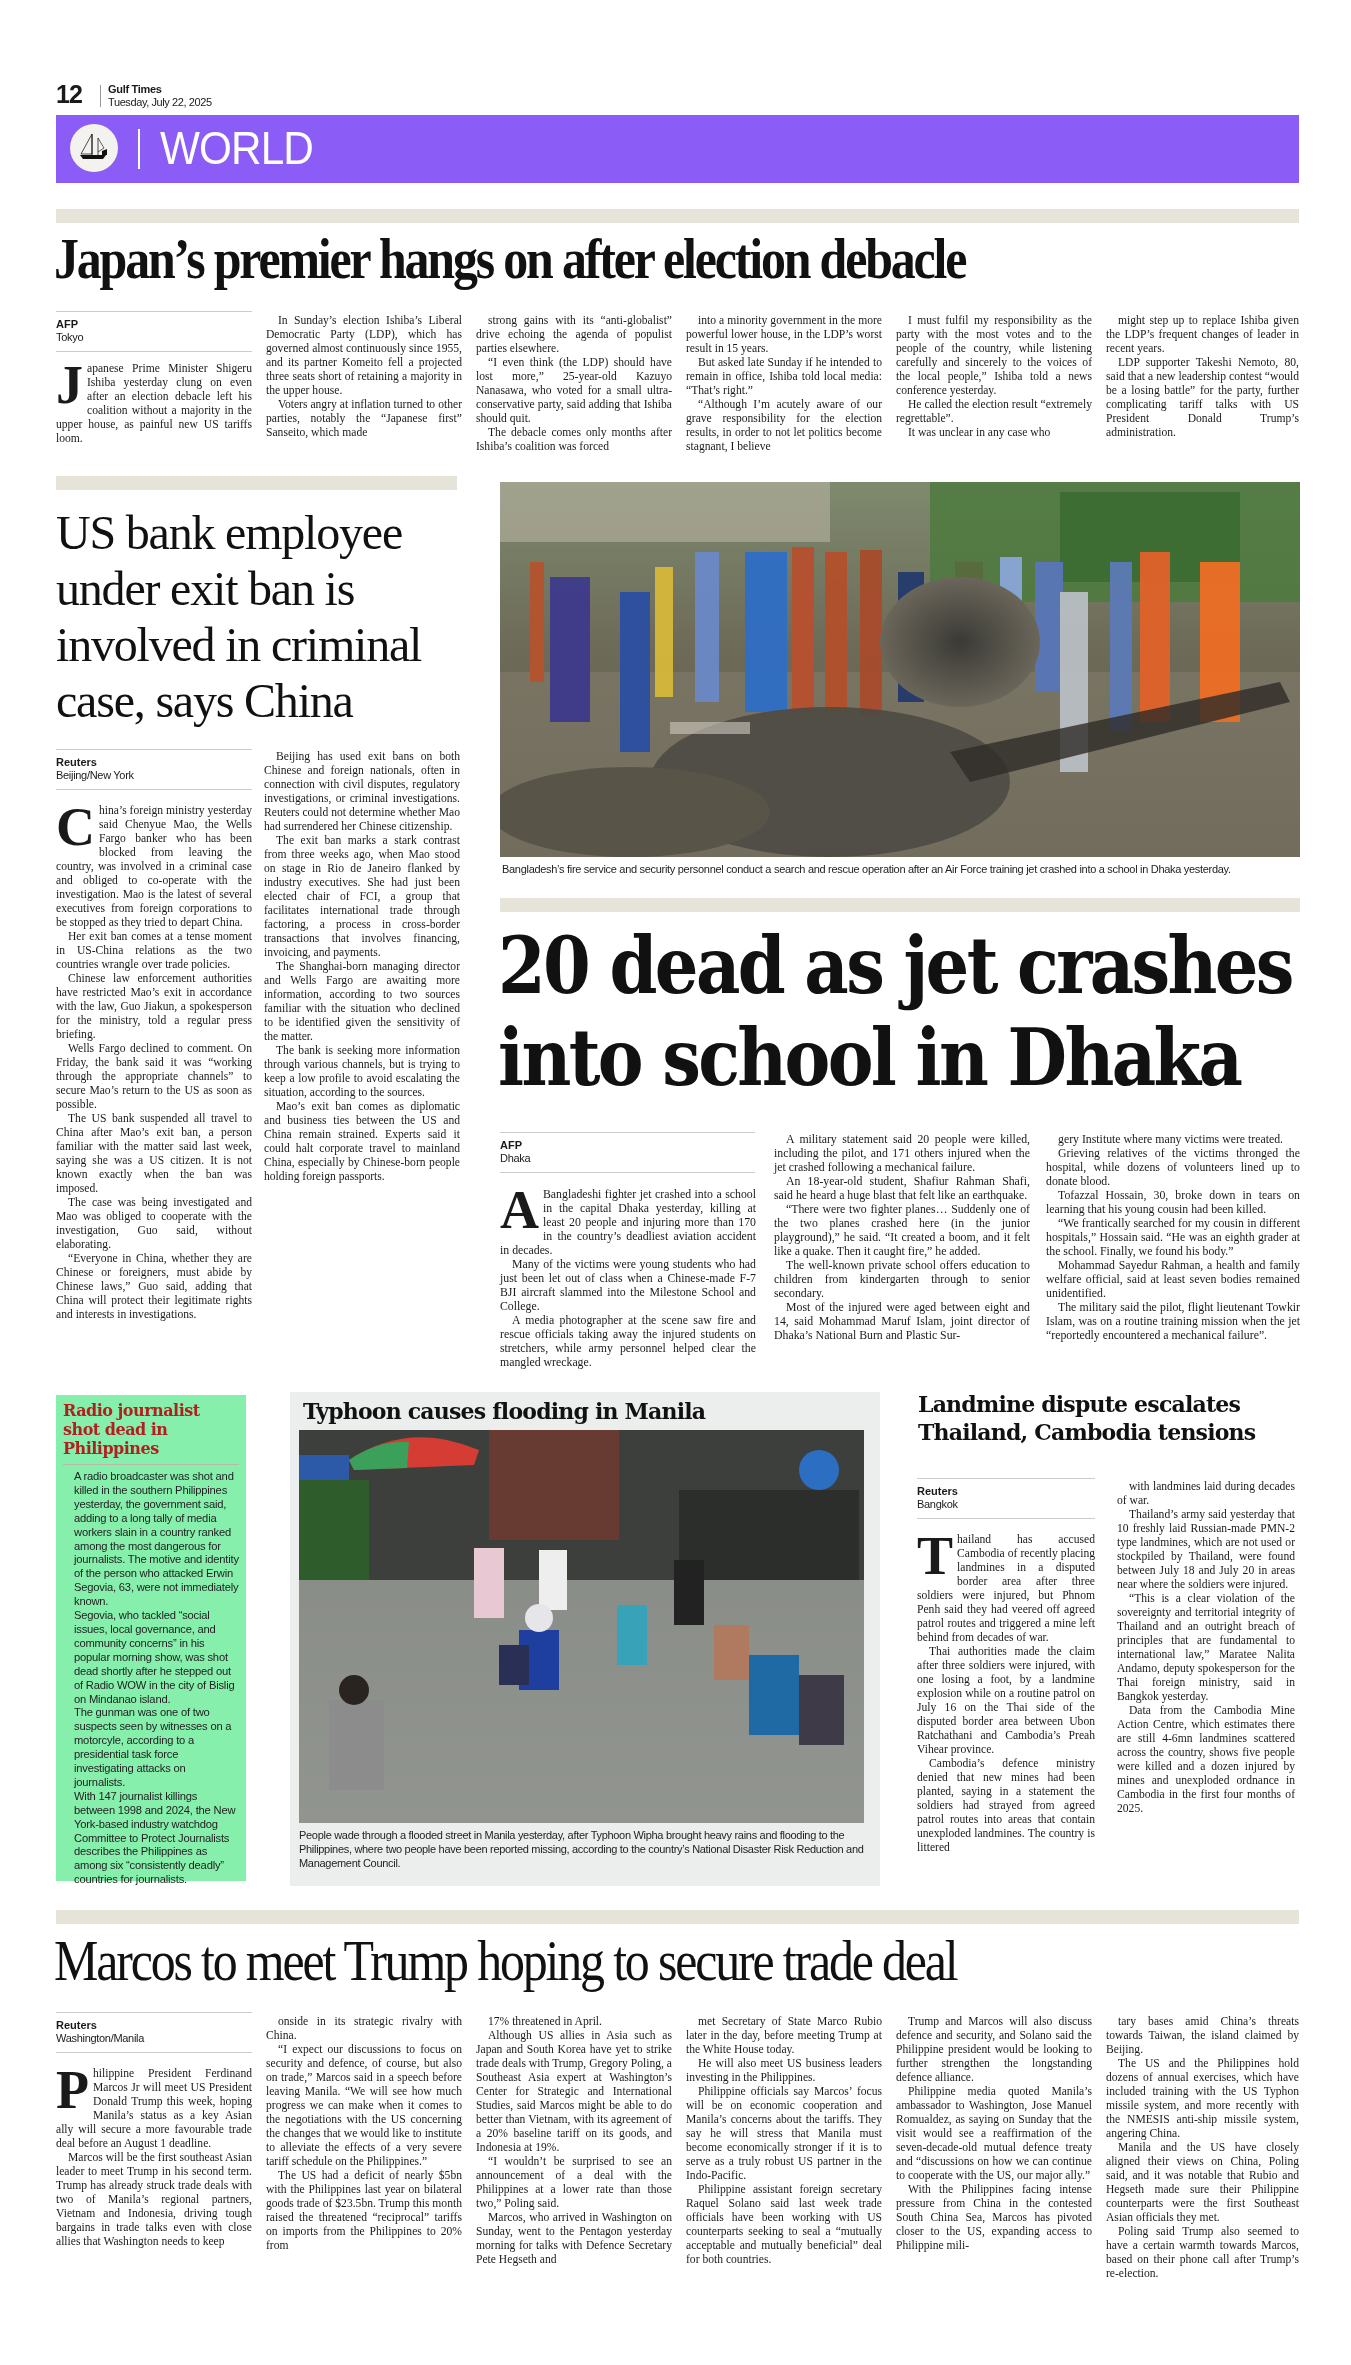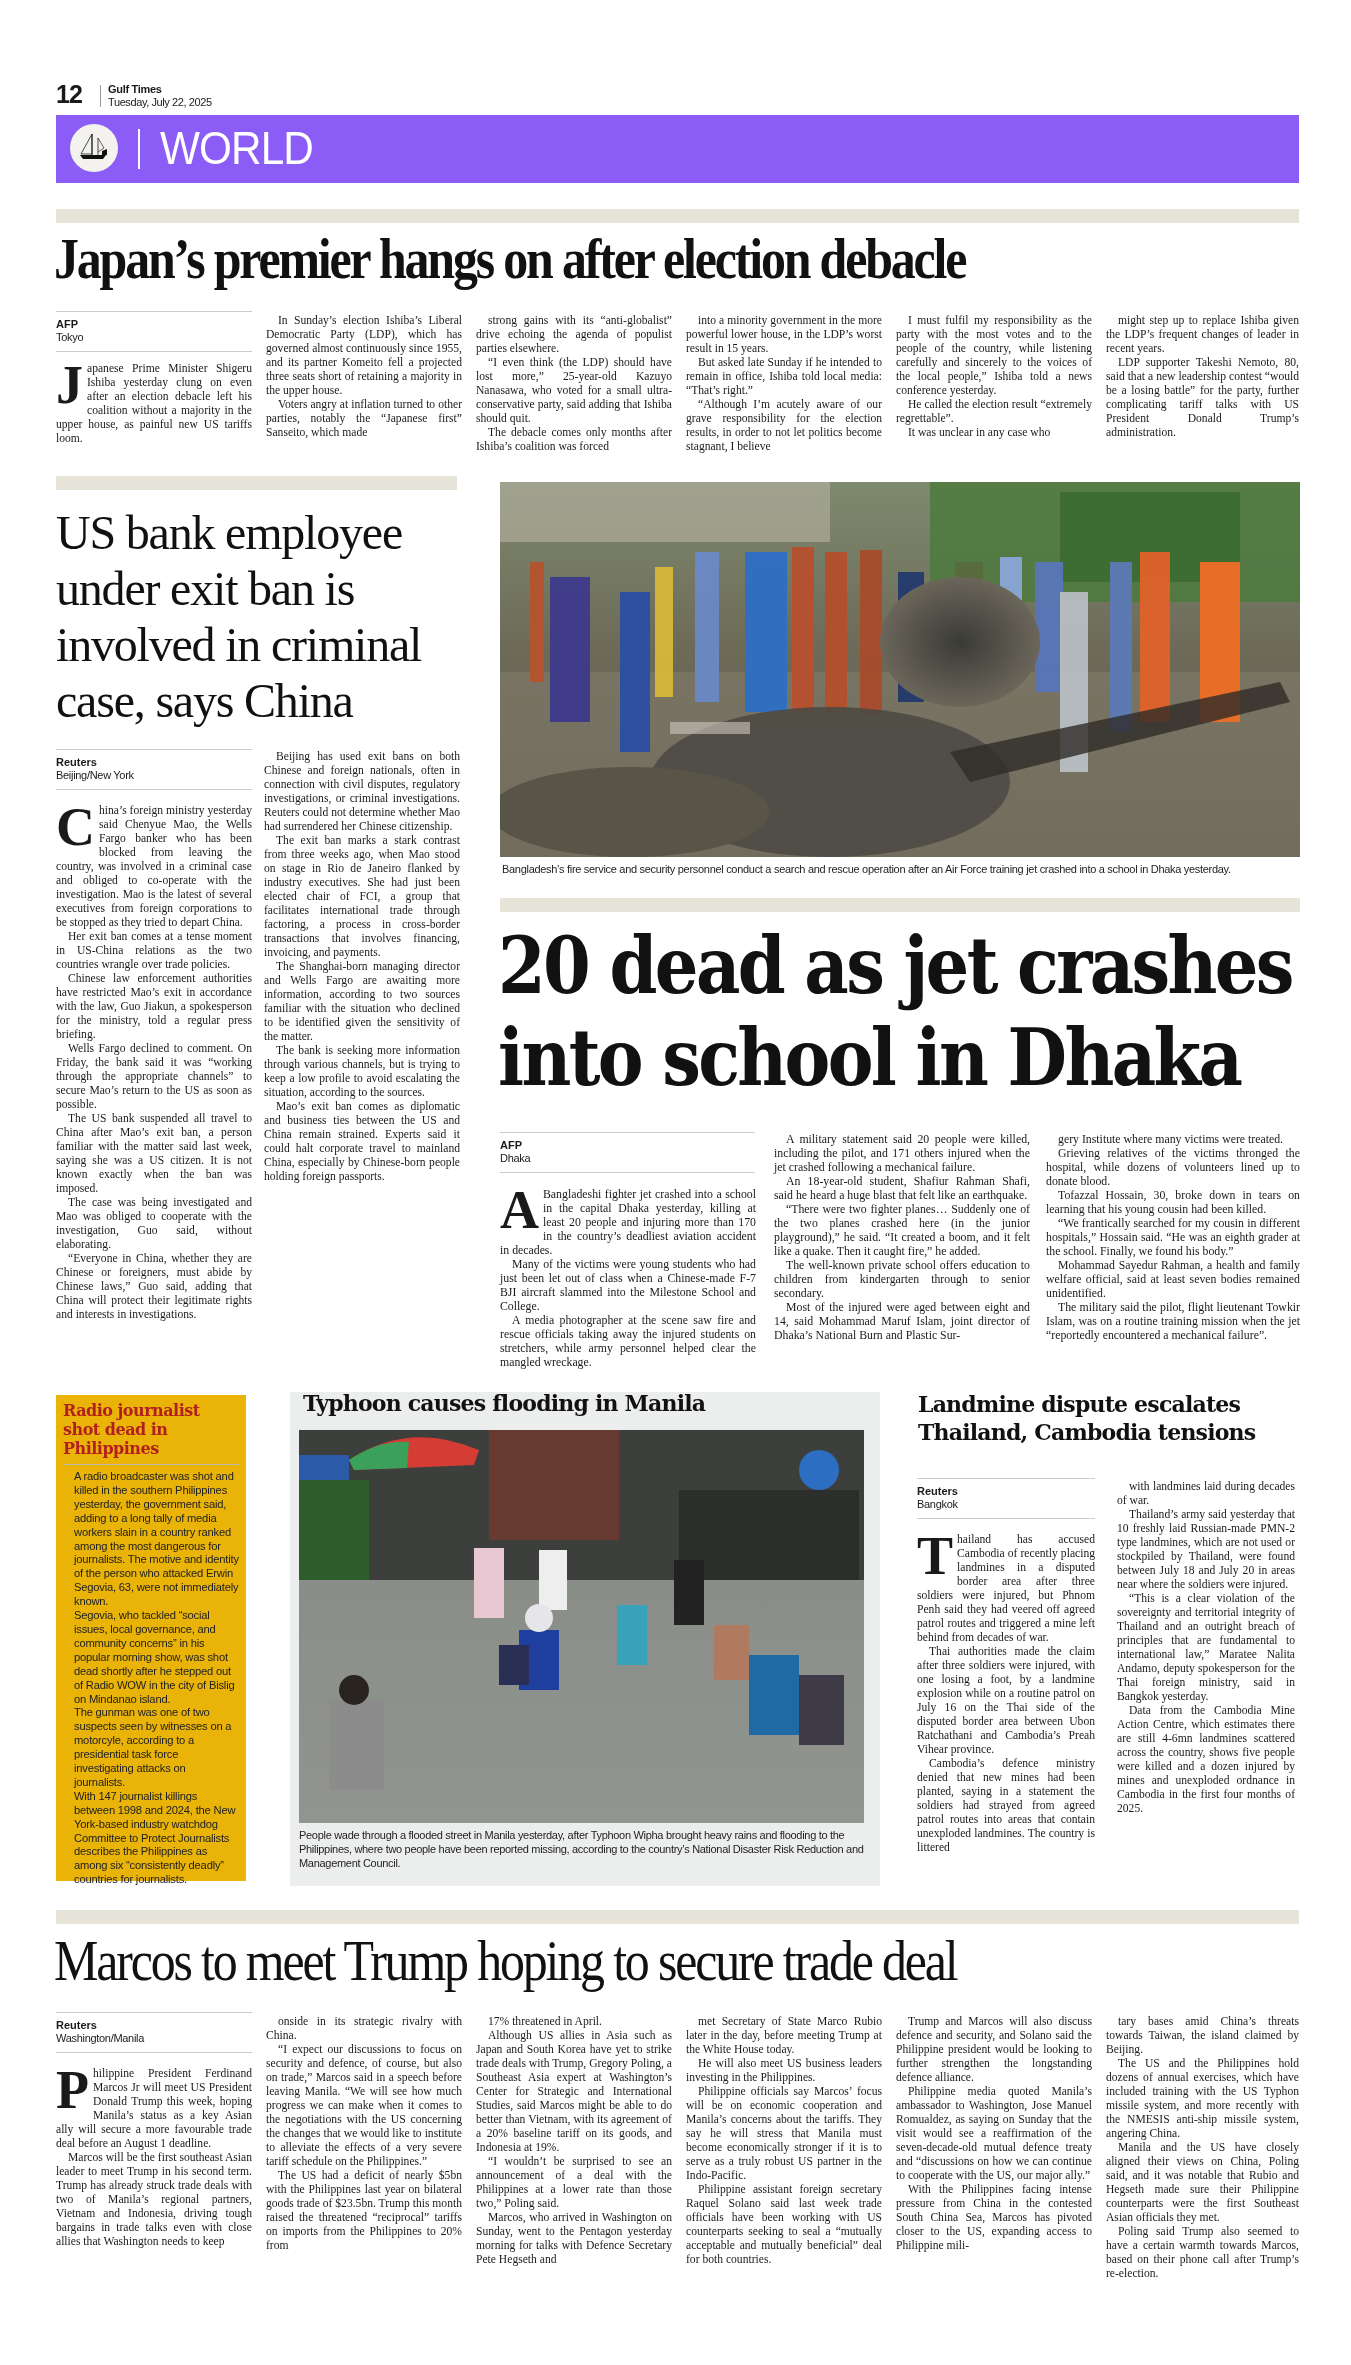--- a/index.html
+++ b/index.html
@@ -29,21 +29,21 @@
   .body-col p { text-indent: 12px; }
   .body-col p.first { text-indent: 0; }
   .dropcap { float: left; font-family: "Liberation Serif", serif; font-weight: bold; font-size: 54px; line-height: 42px; margin: 2px 4px 0 0; }
 
   .caption { font: 11px/14px "Liberation Sans", sans-serif; color: #222; letter-spacing: -0.3px; }
 
   
   .photo { overflow: hidden; background: #6b6b5b; }
   .photo svg { display: block; }
 
-  .sidebar-box { background: #eab308; }
+  .sidebar-box { background: #86efac; }
   .sidebar-title { font: bold 16px/19px "DejaVu Serif", serif; color: #b11f1f; letter-spacing: -0.5px; }
   .sidebar-text { font: 11.2px/13.9px "Liberation Sans", sans-serif; color: #222; letter-spacing: -0.2px; margin-left: 11px; }
 
   .typhoon-box { background: #eceeed; }
   .typhoon-title { font: bold 22px/1 "DejaVu Serif", serif; letter-spacing: -0.8px; color: #111; }
   .landmine-title { font: bold 22px/28px "DejaVu Serif", serif; letter-spacing: -0.8px; color: #111; }
 </style>
 </head>
 <body>
 
@@ -211,21 +211,21 @@
   <div style="border-top:1px solid #bcb8a8; margin:6px 0 5px;"></div>
   <div class="sidebar-text radio-text">
       <p>A radio broadcaster was shot and killed in the southern Philippines yesterday, the government said, adding to a long tally of media workers slain in a country ranked among the most dangerous for journalists. The motive and identity of the person who attacked Erwin Segovia, 63, were not immediately known.</p>
       <p>Segovia, who tackled “social issues, local governance, and community concerns” in his popular morning show, was shot dead shortly after he stepped out of Radio WOW in the city of Bislig on Mindanao island.</p>
       <p>The gunman was one of two suspects seen by witnesses on a motorcyle, according to a presidential task force investigating attacks on journalists.</p>
       <p>With 147 journalist killings between 1998 and 2024, the New York-based industry watchdog Committee to Protect Journalists describes the Philippines as among six “consistently deadly” countries for journalists.</p>
     </div>
 </div>
 
 <div class="abs typhoon-box" style="left:290px; top:1392px; width:590px; height:494px;">
-  <div class="typhoon-title" style="position:absolute; left:13px; top:0;text-align:center;">Typhoon causes flooding in Manila</div>
+  <div class="typhoon-title" style="position:absolute; left:13px; top:8px;text-align:center;">Typhoon causes flooding in Manila</div>
   <div class="photo" style="position:absolute; left:9px; top:38px; width:565px; height:393px;">
     <svg width="565" height="393" viewBox="0 0 565 393">
       <defs>
         <linearGradient id="fl" x1="0" y1="0" x2="0" y2="1">
           <stop offset="0" stop-color="#4a4f4e"></stop>
             <stop offset="0.35" stop-color="#7e807a"></stop>
             <stop offset="1" stop-color="#9b9d97"></stop>
         </linearGradient>
       </defs>
       <rect width="565" height="393" fill="url(#fl)"></rect>

